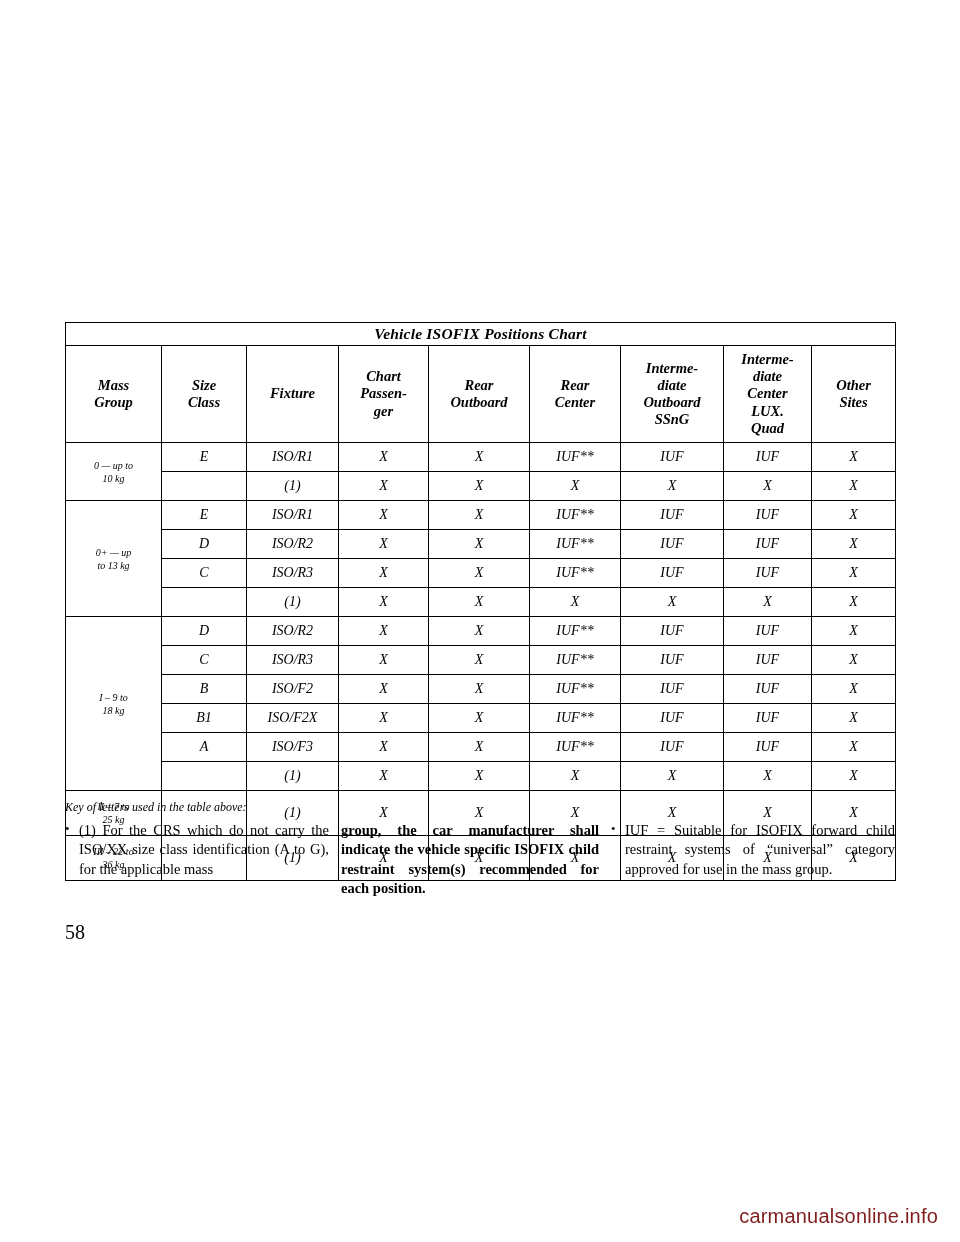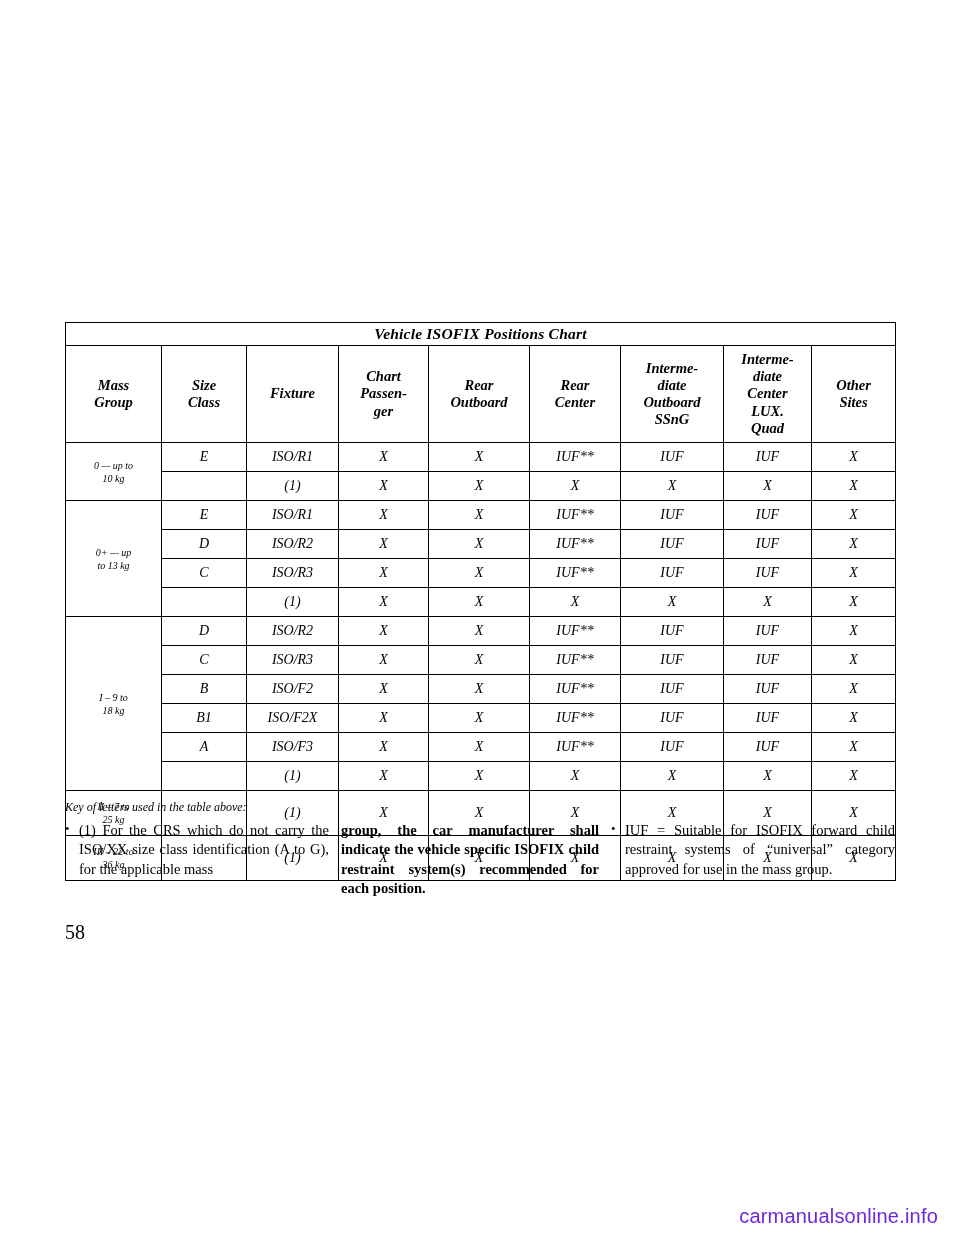--- a/index.html
+++ b/index.html
@@ -120,21 +120,21 @@
     font-size: 20px;
     font-family: "Liberation Serif", serif;
     margin-top: 21px;
   }
   .watermark {
     position: absolute;
     right: 22px;
     bottom: 14px;
     font-family: "Liberation Sans", sans-serif;
     font-size: 20px;
-    color: #6d28d9;
+    color: #7f1d1d;
     letter-spacing: 0.2px;
   }
 </style>
 </head>
 <body>
 
 <div class="page">
 
   <div class="table-wrap">
     <table class="isofix">

